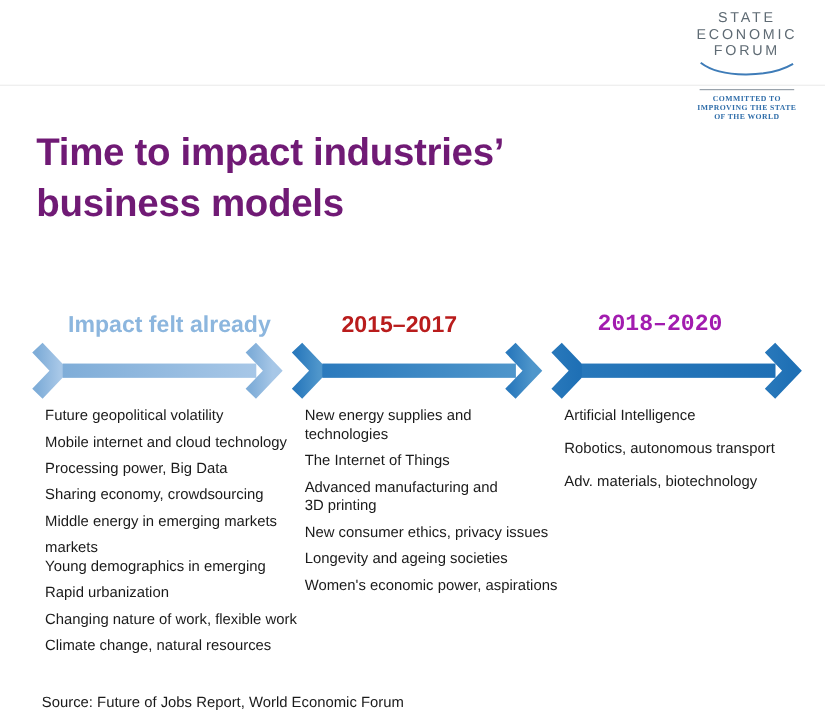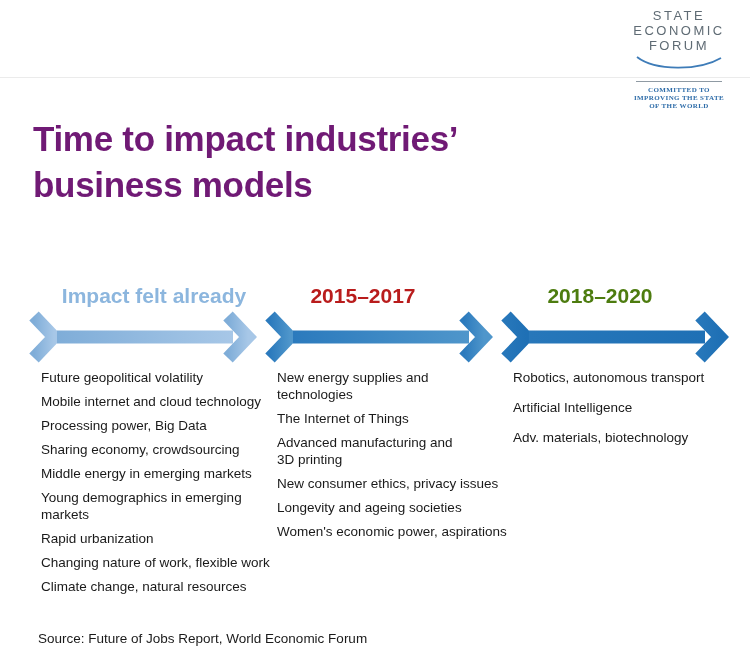--- a/index.html
+++ b/index.html
@@ -24,21 +24,21 @@
 
   
   .phase{position:absolute;top:270px;width:236px;margin-top:14px;}
   .phase1{left:28px;}
   .phase2{left:264px;}
   .phase3{left:500px;}
   .phase-label{font-size:21px;font-weight:bold;line-height:24px;text-align:center;
                white-space:nowrap;}
   .phase1 .phase-label{color:#8cb6de;transform:translateX(8px);}
   .phase2 .phase-label{color:#b91c1c;transform:translateX(-19px);}
-  .phase3 .phase-label{color:#4d7c0f;transform:translateX(-18px);}
+  .phase3 .phase-label{color:#a21caf;transform:translateX(-18px);font-family:Liberation Mono, monospace;}
   .arrow{display:block;margin-top:3px;}
 
   .items{list-style:none;margin:6px 0 0;padding:0 0 0 13px;font-size:13.5px;}
   .items li{margin-bottom:7px;}
   .items li div{line-height:17px;white-space:nowrap;}
   .phase3 .items li{margin-bottom:13px;}
 
   
   .source{position:absolute;left:38px;top:631px;font-size:13.5px;color:#1a1a1a;}
 </style>
@@ -90,22 +90,22 @@
         <li>
           <div>Processing power, Big Data</div>
         </li>
         <li>
           <div>Sharing economy, crowdsourcing</div>
         </li>
         <li>
           <div>Middle energy in emerging markets</div>
         </li>
         <li>
+          <div>markets</div>
           <div>Young demographics in emerging</div>
-          <div>markets</div>
         </li>
         <li>
           <div>Rapid urbanization</div>
         </li>
         <li>
           <div>Changing nature of work, flexible work</div>
         </li>
         <li>
           <div>Climate change, natural resources</div>
         </li>
@@ -157,24 +157,24 @@
           <stop offset="0" stop-color="#2777ba"></stop>
           <stop offset="1" stop-color="#1f70b5"></stop>
         </linearGradient>
       </defs>
       <path d="M6,5 L26,26 L6,47" fill="none" stroke="url(#g3)" stroke-width="13"></path>
       <rect x="29" y="19.5" width="176" height="13" fill="url(#g3)"></rect>
       <path d="M200,5 L220,26 L200,47" fill="none" stroke="url(#g3)" stroke-width="13"></path>
     </svg>
     <ul class="items">
         <li>
-          <div>Robotics, autonomous transport</div>
+          <div>Artificial Intelligence</div>
         </li>
         <li>
-          <div>Artificial Intelligence</div>
+          <div>Robotics, autonomous transport</div>
         </li>
         <li>
           <div>Adv. materials, biotechnology</div>
         </li>
       </ul>
   </div>
 
   <div class="source">Source: Future of Jobs Report, World Economic Forum</div>
 
 </div>

